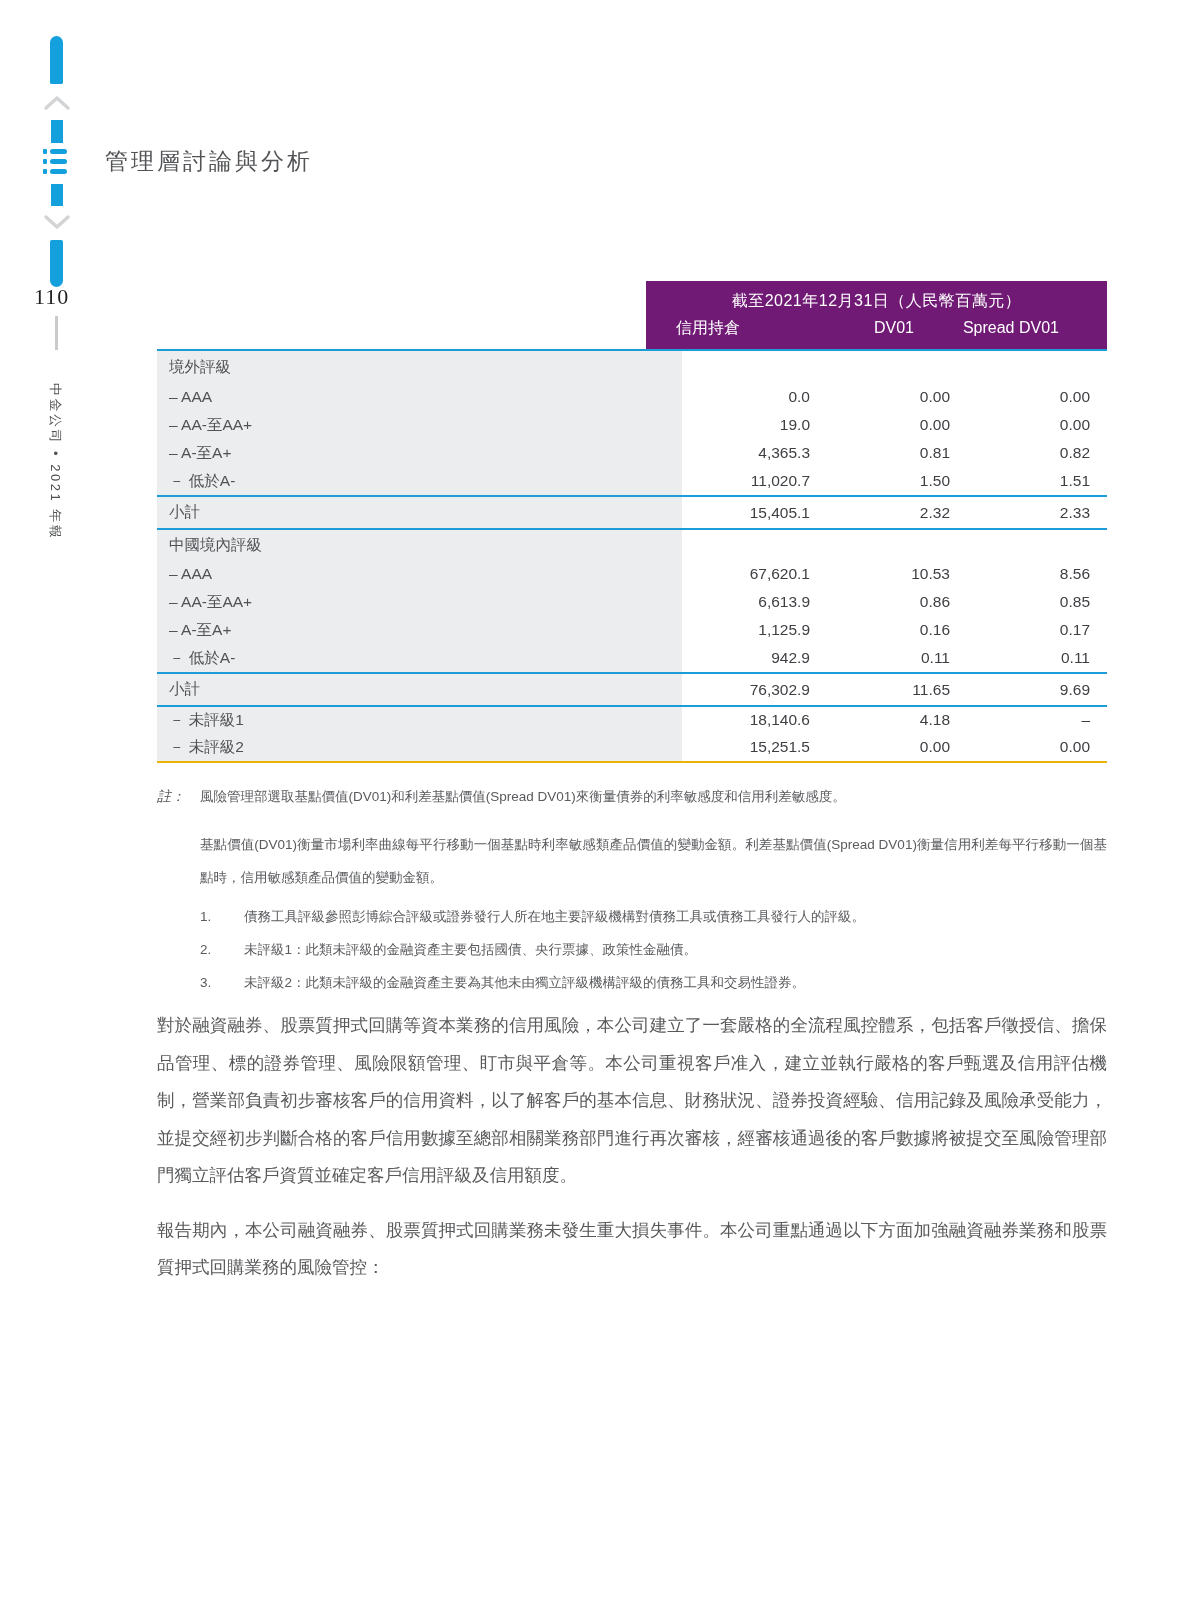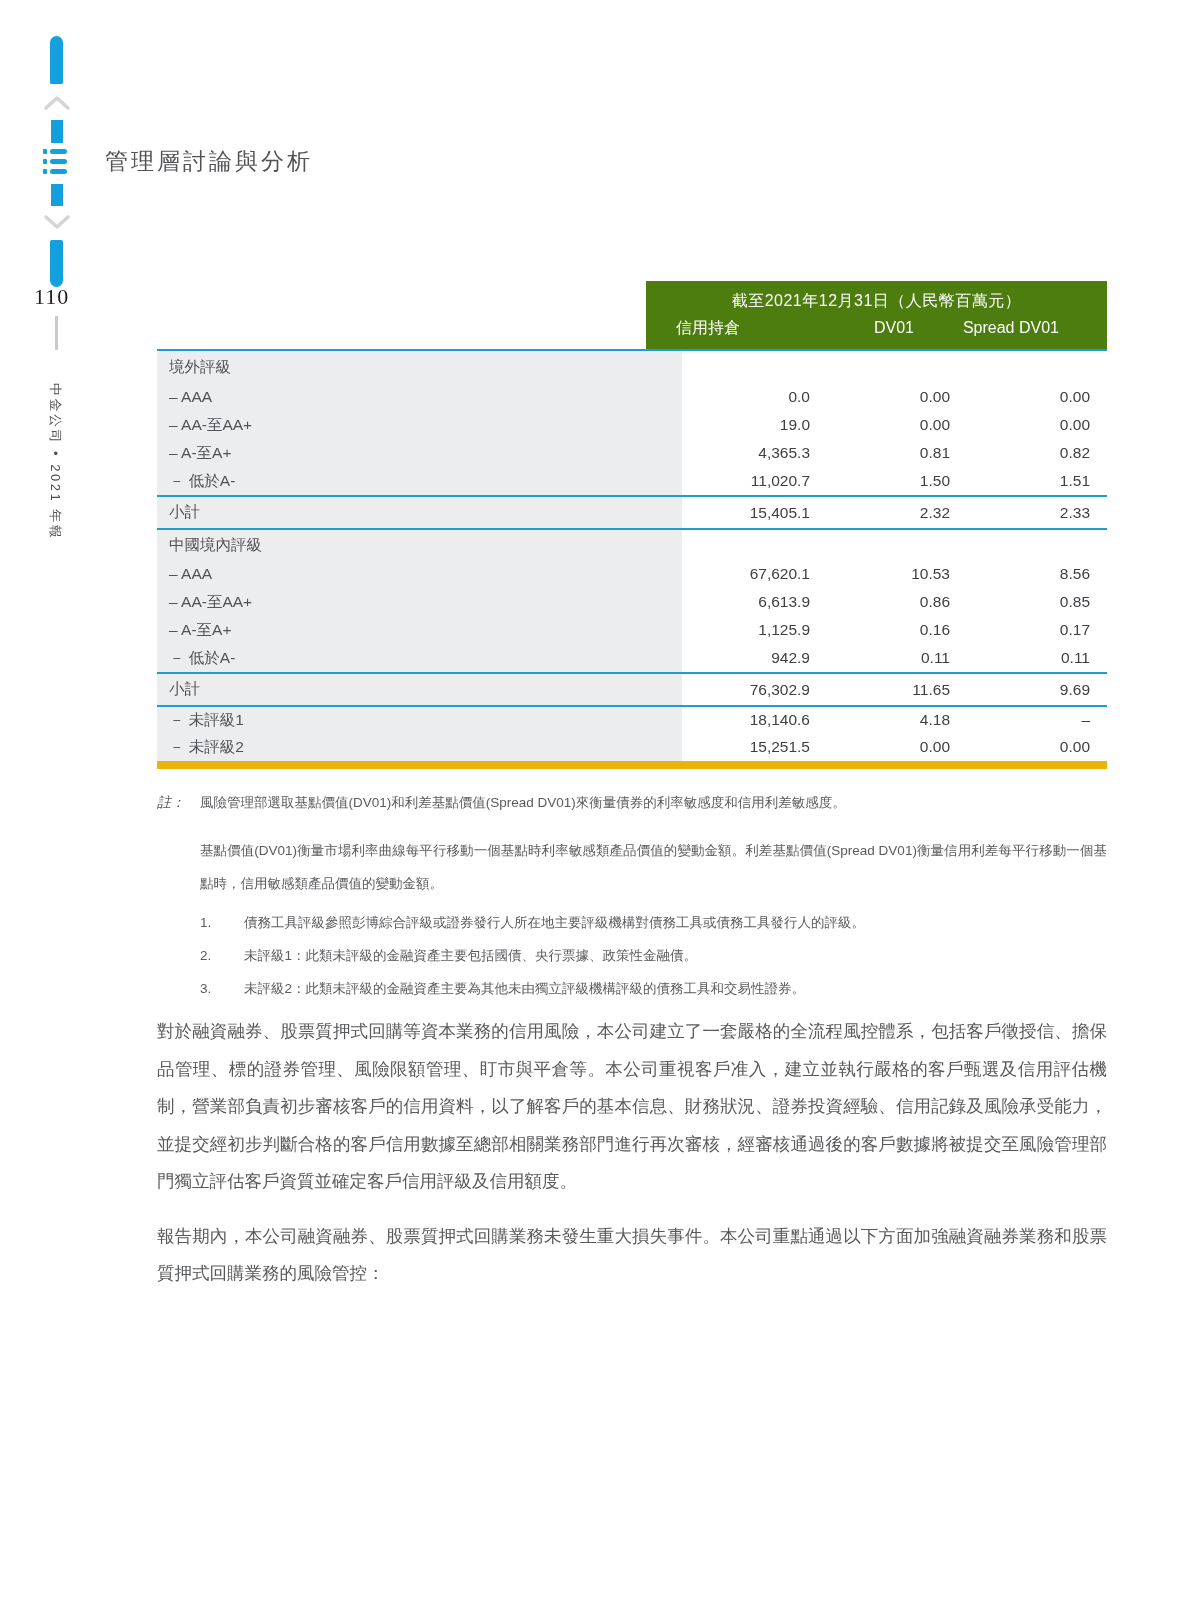--- a/index.html
+++ b/index.html
@@ -39,29 +39,29 @@
     font-size:23px; color:#525356; letter-spacing:3px;
   }
 
   
   .main { position:absolute; left:157px; top:281px; width:950px; }
 
   
   .tbl { width:950px; color:#4C4D50; }
   .thead { display:flex; height:68px; }
   .thead .spacer { width:525px; }
-  .thead .bluebox { width:495px; background:#4d7c0f; color:#ffffff; padding-top:7px; }
+  .thead .bluebox { width:495px; background:#701a75; color:#ffffff; padding-top:7px; }
   .thead .t-title { text-align:center; font-size:16px; line-height:26px; letter-spacing:0.5px; }
   .thead .t-cols { display:grid; grid-template-columns:136px 140px 149px; margin-top:2px; }
   .thead .t-col { text-align:right; font-size:16px; line-height:24px; }
   .thead .t-col.c1 { padding-right:8px; text-align:left; padding-left:30px; }
   .thead .t-col.c2 { padding-right:8px; }
   .thead .t-col.c3 { padding-right:12px; }
 
-  .tbody { border-top:2px solid #1C9DD8; border-bottom:8px solid #eab308; }
+  .tbody { border-top:2px solid #1C9DD8; border-bottom:2px solid #eab308; }
   .row { display:grid; grid-template-columns:525px 136px 140px 149px; align-items:stretch; }
   .row .lbl { background:#ECEDEE; padding-left:12px; display:flex; align-items:center; font-size:15.5px; color:#515256; }
   .row .num { display:flex; align-items:center; justify-content:flex-end; font-size:15.5px; color:#3E3F43; }
   .row .num.n1 { padding-right:8px; }
   .row .num.n2 { padding-right:8px; }
   .row .num.n3 { padding-right:17px; }
   .row.r-section { height:32px; }
   .row.r-item { height:28px; }
   .row.r-subtotal { height:33px; border-top:2px solid #1C9DD8;text-align:right; }
   .row.r-after { border-top:2px solid #1C9DD8; }

